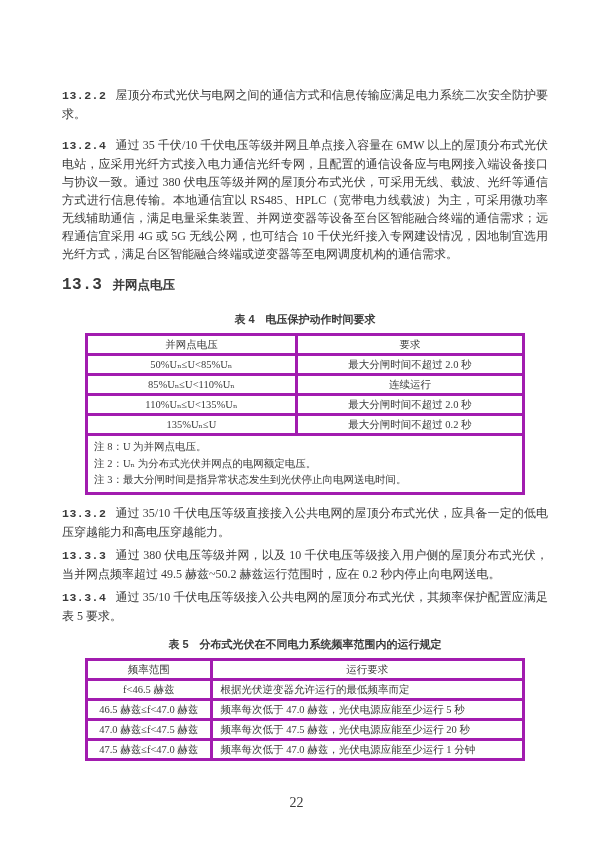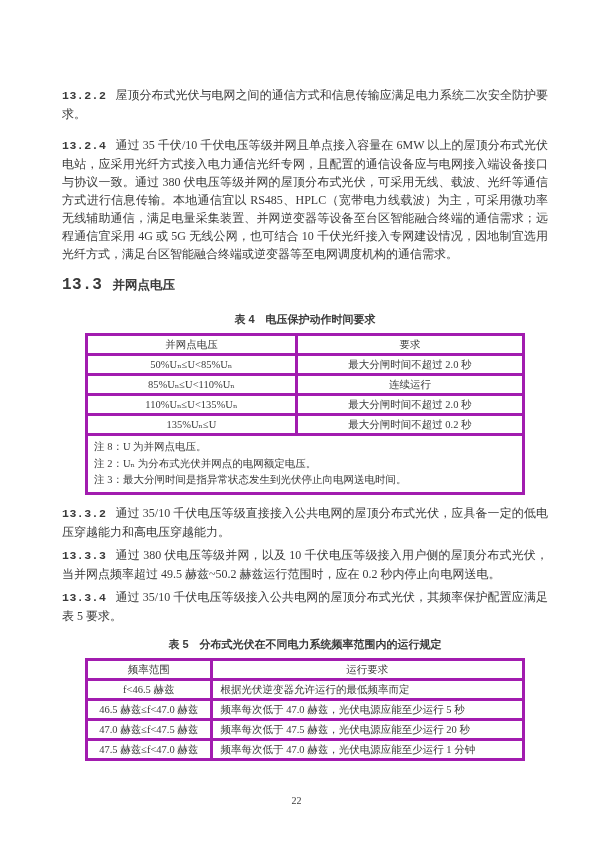--- a/index.html
+++ b/index.html
@@ -70,21 +70,21 @@
     padding:3px 6px !important;
     height:auto !important;
     line-height:16.5px !important;
   }
   .tight { margin-bottom:5px !important; }
   .no-mb { margin-bottom:0 !important; }
   .page-number {
     position:absolute;
     left:0; right:16px; top:795px;
     text-align:center;
-    font-size:10px;
+    font-size:14px;
     color:#3a3a3a;
   }
 </style>
 </head>
 <body>
 
 <div class="page">
   <div class="content">
 
     <p class="clause"><span class="cnum">13.2.2</span><span>屋顶分布式光伏与电网之间的通信方式和信息传输应满足电力系统二次安全防护要求。</span></p>

